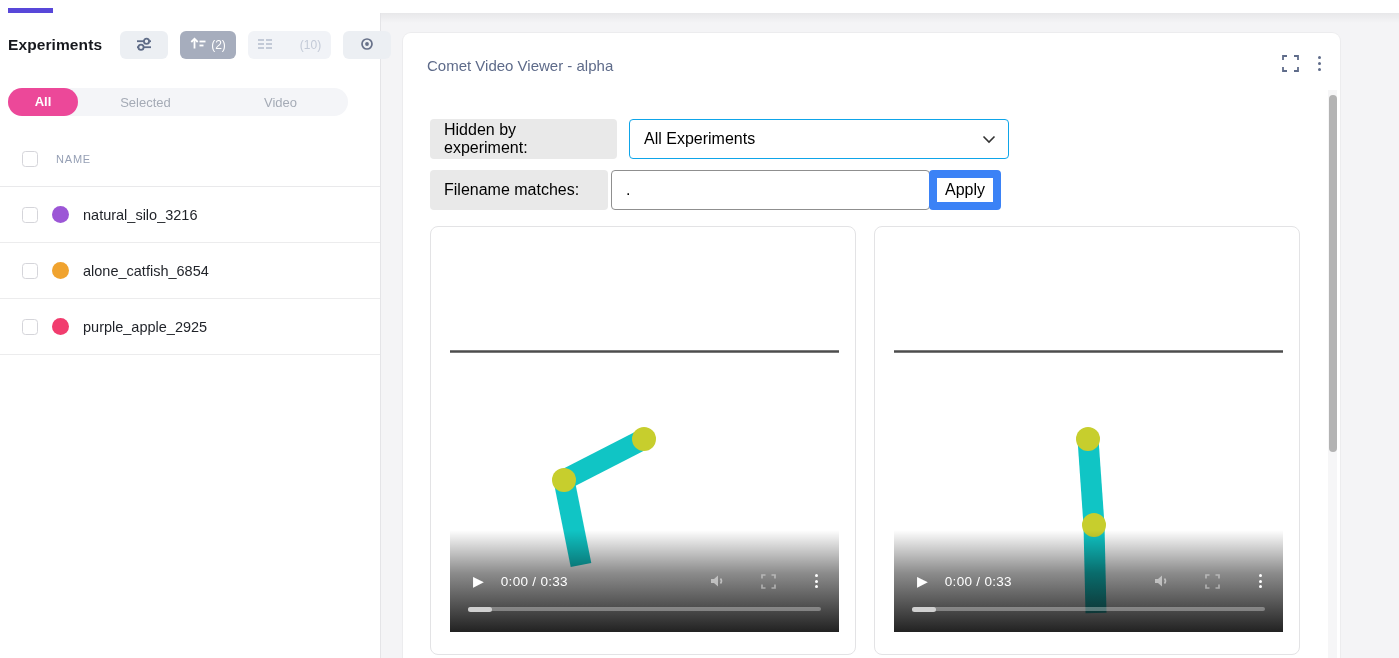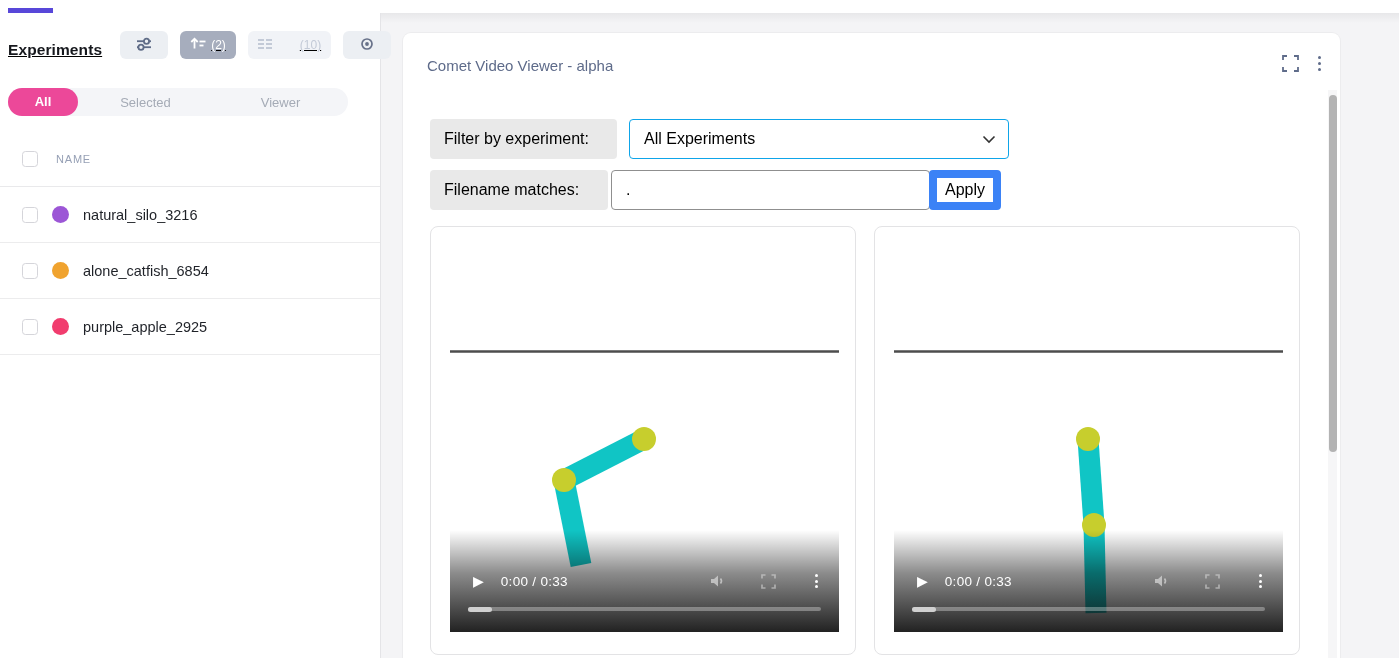--- a/index.html
+++ b/index.html
@@ -5,21 +5,21 @@
   * { margin:0; padding:0; box-sizing:border-box; }
   html,body { width:1399px; height:658px; overflow:hidden; }
   body { font-family:"Liberation Sans", sans-serif; background:#fff; position:relative; }
 
   
   .top-strip { position:absolute; top:0; left:0; width:100%; height:13px; background:#fff; z-index:5; }
   .tab-indicator { position:absolute; left:8px; top:8px; width:45px; height:5px; background:#5847d9; }
 
   
   .sidebar { position:absolute; top:13px; left:0; width:381px; bottom:0; background:#fff; border-right:1px solid #e4e4e7; z-index:4; }
-  .sb-header { display:flex; align-items:flex-end; padding:18px 8px 0 8px; height:46px;text-decoration:underline; }
+  .sb-header { display:flex; align-items:center; padding:18px 8px 0 8px; height:46px; }
   .sb-title { font-size:15.5px; font-weight:bold; color:#16181d; letter-spacing:.1px; }
   .sb-btns { display:flex; gap:12px; margin-left:18px; }
   .sb-btn { height:28px; min-width:48px; padding:0 10px; border-radius:6px; background:#eceff3; display:flex; align-items:center; justify-content:center; gap:5px; cursor:pointer; border:none; }
   .sb-btn .cnt { font-size:12px; color:#5f6c87; }
   .sb-btn.active { background:#a6adbd; }
   .sb-btn.active .cnt { color:#fff; }
   .sb-btn.disabled { background:#f1f3f7;gap:28px; }
   .sb-btn.disabled .cnt { color:#c3cad7; }
 
   .sb-tabs { margin:29px 8px 0 8px; height:28px; background:#f4f5f8; border-radius:14px; display:flex; align-items:center; width:340px; }
@@ -137,21 +137,21 @@
             <circle cx="7" cy="7" r="1.9" fill="#677189"></circle>
           </svg>
         </span>
       </button>
     </div>
   </div>
 
   <div class="sb-tabs">
     <div class="sb-tab pill">All</div>
     <div class="sb-tab">Selected</div>
-    <div class="sb-tab">Viewer</div>
+    <div class="sb-tab">Video</div>
   </div>
 
   <div class="tbl-head" style="margin-top:16px;">
     <div class="cbx"></div>
     <span class="col-name">NAME</span>
   </div>
 
   <div class="exp-row">
     <div class="cbx"></div>
     <div class="dot" style="background: rgb(156, 86, 214);"></div>
@@ -185,21 +185,21 @@
         </span>
         <span class="kebab slate">
             <i></i>
             <i></i>
             <i></i>
           </span>
       </div>
     </div>
 
     <div class="filter-row r1">
-      <div class="f-label l1">Filter by experiment:</div>
+      <div class="f-label l1">Hidden by experiment:</div>
       <div class="f-select">
         <span>All Experiments</span>
         <span class="chev">
           <svg width="14" height="9" viewBox="0 0 14 9" fill="none" stroke="#333" stroke-width="1.6">
             <polyline points="1.5,1.5 7,7 12.5,1.5"></polyline>
           </svg>
         </span>
       </div>
     </div>
 

